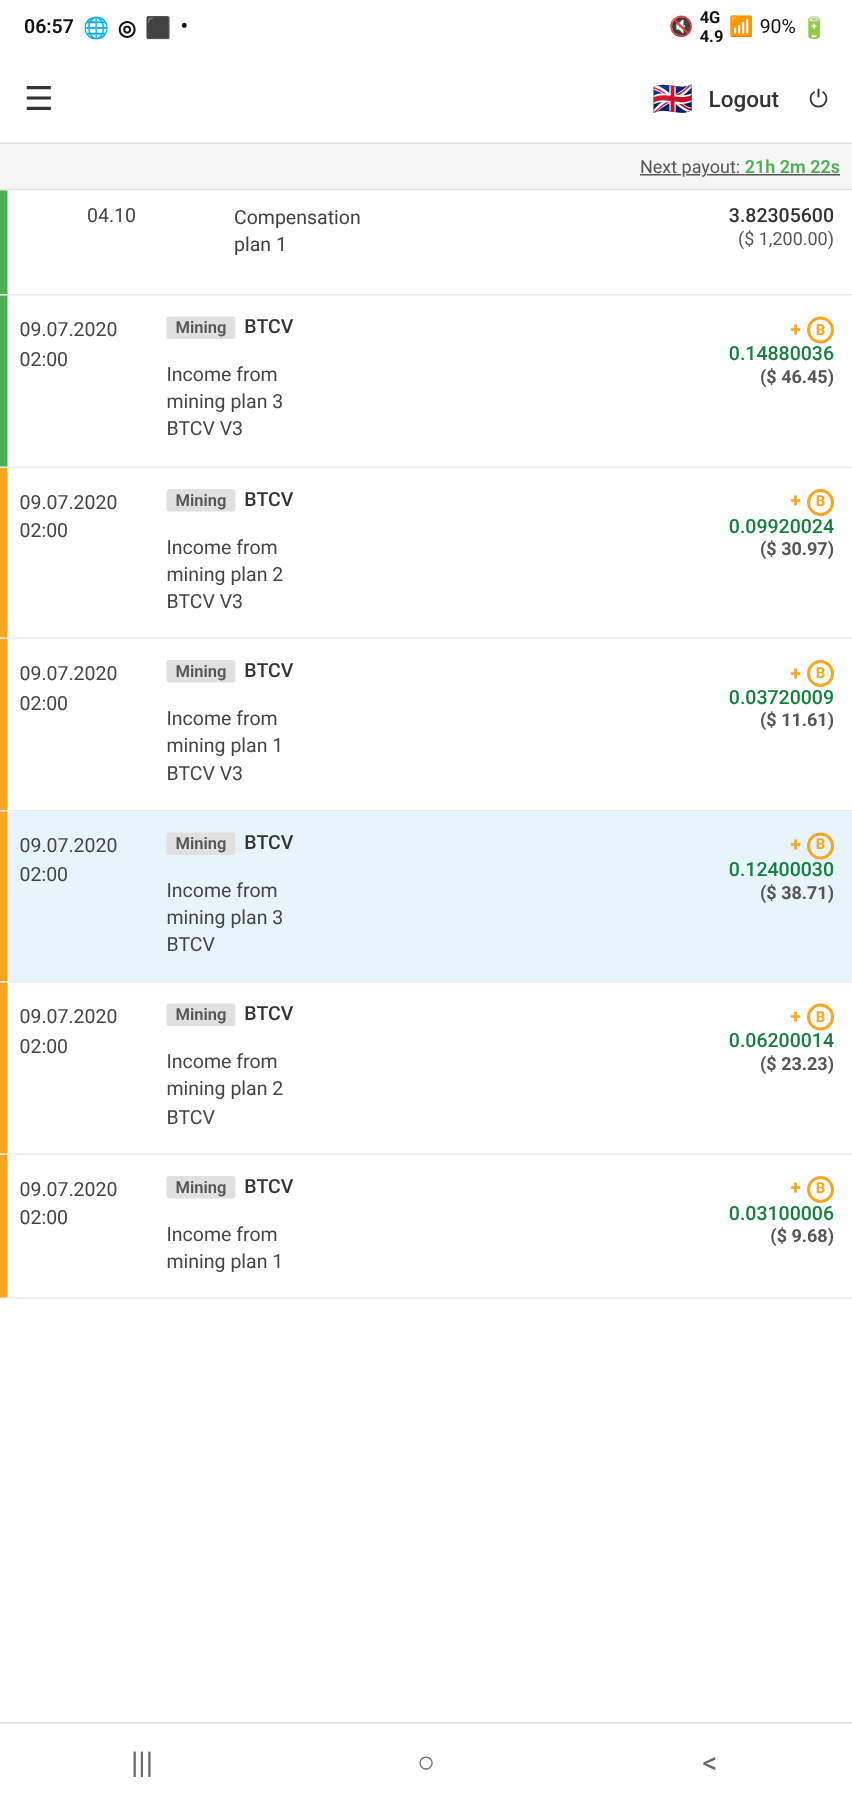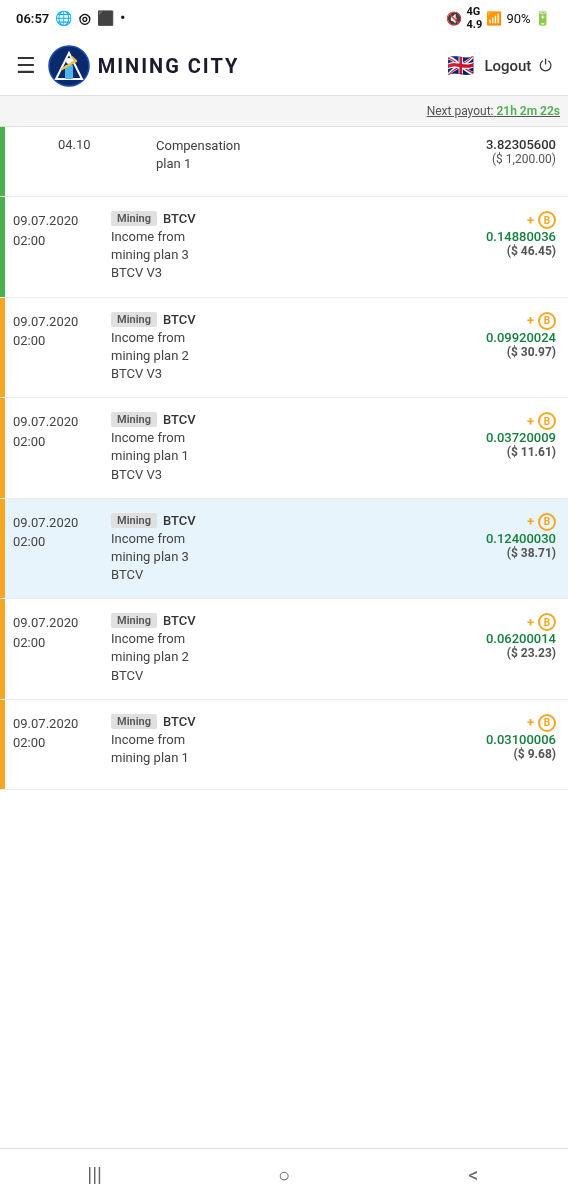--- a/index.html
+++ b/index.html
@@ -83,21 +83,21 @@
     .flag-icon {
       font-size: 22px;
     }
     .logout-btn {
       font-size: 15px;
       color: #333;
       font-weight: 500;
       cursor: pointer;
       display: flex;
       align-items: center;
-      gap: 8px;
+      gap: 20px;
     }
     .power-icon {
       font-size: 16px;
     }
 
     
     .payout-banner {
       background: #f5f5f5;
       text-align: right;
       padding: 8px;
@@ -148,21 +148,21 @@
       flex-shrink: 0;
       color: #444;
       font-size: 13px;
       line-height: 1.5;
     }
 
     .col-desc {
       flex: 1;
       display: flex;
       flex-direction: column;
-      gap: 2px;
+      gap: 16px;
     }
     .desc-tags {
       display: flex;
       gap: 6px;
       align-items: center;
     }
     .tag-mining {
       background: #e0e0e0;
       color: #555;
       font-size: 11px;
@@ -301,33 +301,20 @@
     <span style="font-size:11px;font-weight:700;">4G<br style="line-height:0">4.9</span>
     <span style="font-size:13px;">📶</span>
     <span style="font-size:13px;">90%</span>
     <span style="font-size:14px;">🔋</span>
   </div>
 </div>
 
 <div class="header">
   <div class="header-left">
     <span class="hamburger">☰</span>
-    <div class="logo-container">
-
-      <svg class="logo-icon" viewBox="0 0 42 42" xmlns="http://www.w3.org/2000/svg">
-        <circle cx="21" cy="21" r="20" fill="#0a2a6e" stroke="#1a4aae" stroke-width="1.5"></circle>
-        <polygon points="21,8 34,34 8,34" fill="none" stroke="#fff" stroke-width="2"></polygon>
-        <rect x="17" y="20" width="8" height="14" fill="#4db6e8" rx="1"></rect>
-        <circle cx="21" cy="16" r="3" fill="#fff"></circle>
-
-        <line x1="14" y1="24" x2="28" y2="16" stroke="#f0c040" stroke-width="2.5" stroke-linecap="round"></line>
-        <line x1="28" y1="16" x2="24" y2="12" stroke="#f0c040" stroke-width="2" stroke-linecap="round"></line>
-      </svg>
-      <span class="logo-text">MINING CITY</span>
-    </div>
   </div>
   <div class="header-right">
     <span class="flag-icon">🇬🇧</span>
     <span class="logout-btn">
       <span>Logout</span>
       <span class="power-icon">⏻</span>
     </span>
   </div>
 </div>
 

